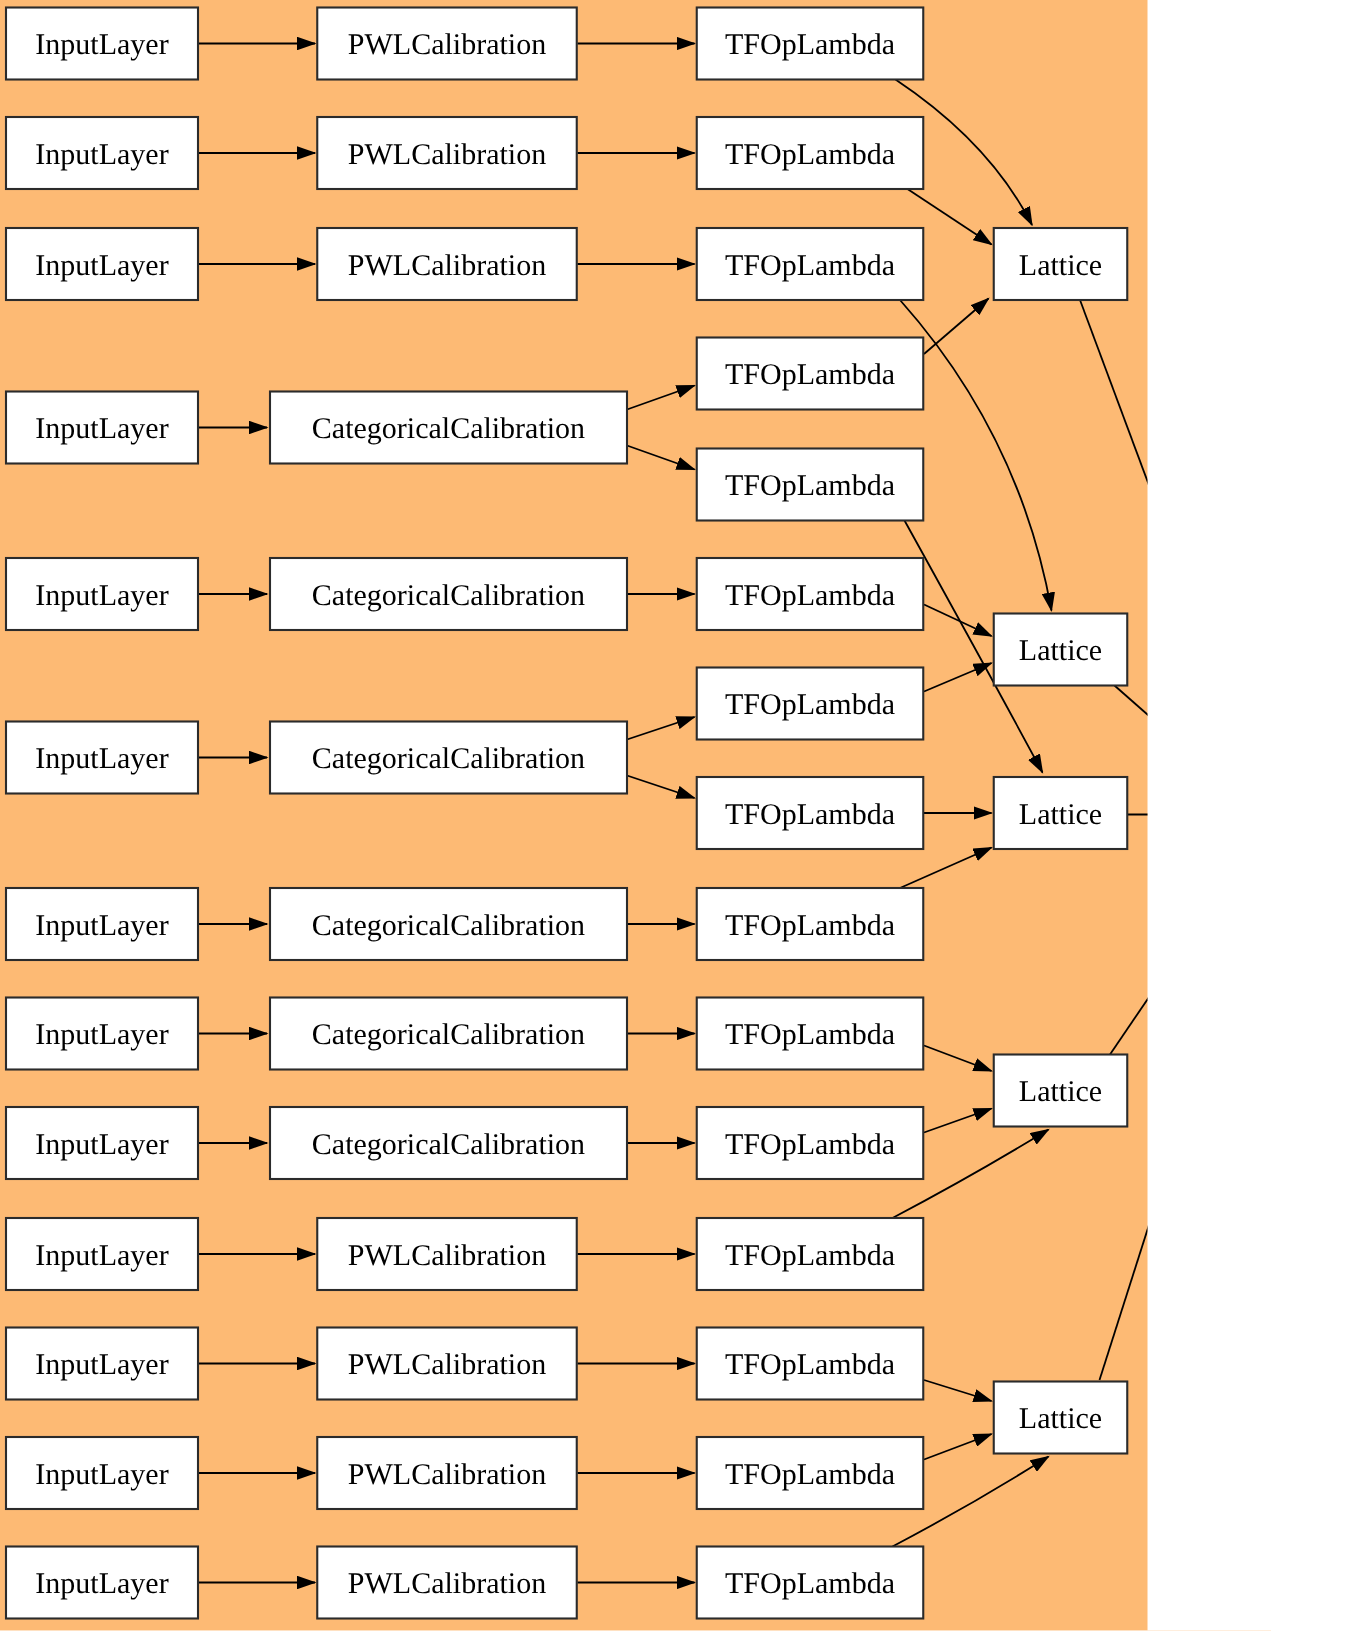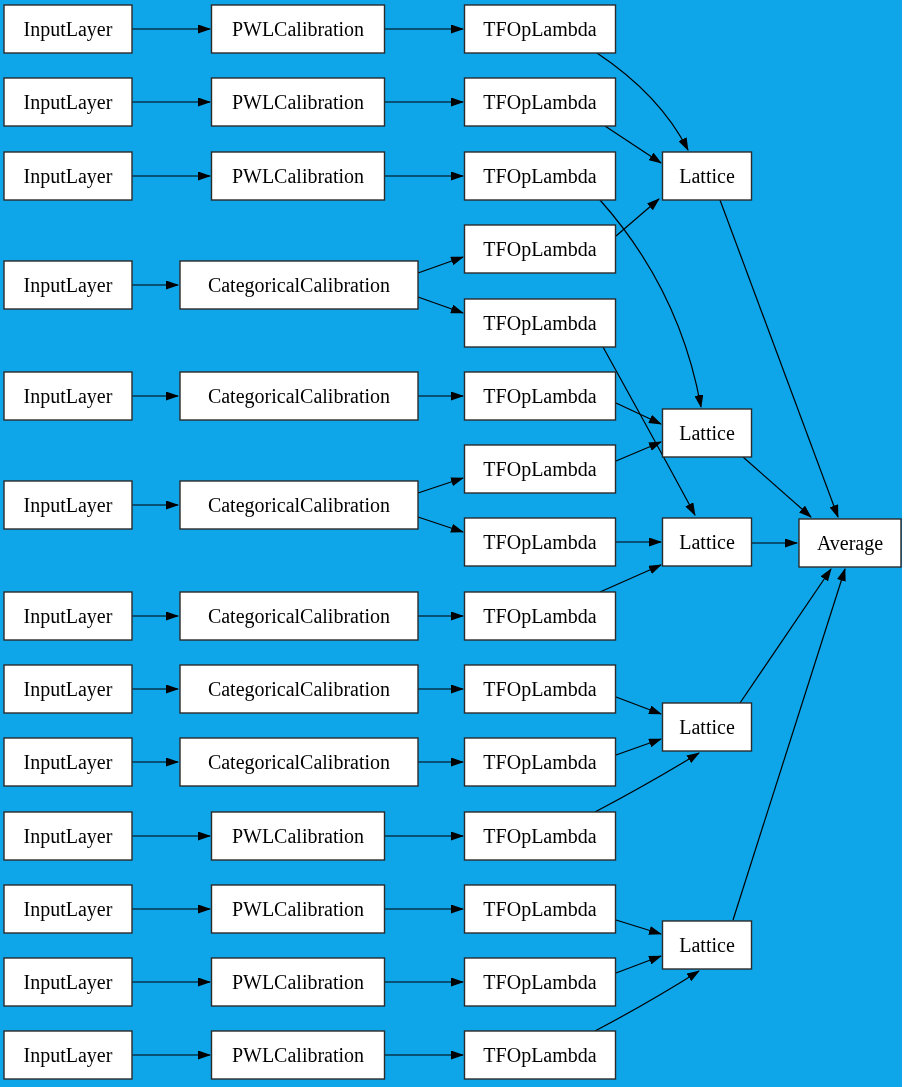--- a/index.html
+++ b/index.html
@@ -3,23 +3,23 @@
 <meta charset="utf-8">
 <style>
   html, body {
     margin: 0;
     padding: 0;
     background: #ffffff;
     font-family: "Liberation Serif", "DejaVu Serif", serif;
   }
   .canvas {
     position: relative;
-    width: 902px;
+    width: 765px;
     height: 1087px;
-    background: #0ea5e9;
+    background: #fdba74;
     overflow: hidden;
   }
   svg.graph {
     display: block;
     width: 905px;
     height: 1087px;
   }
   .node-box {
     fill: #ffffff;
     stroke: #2b2b2b;

